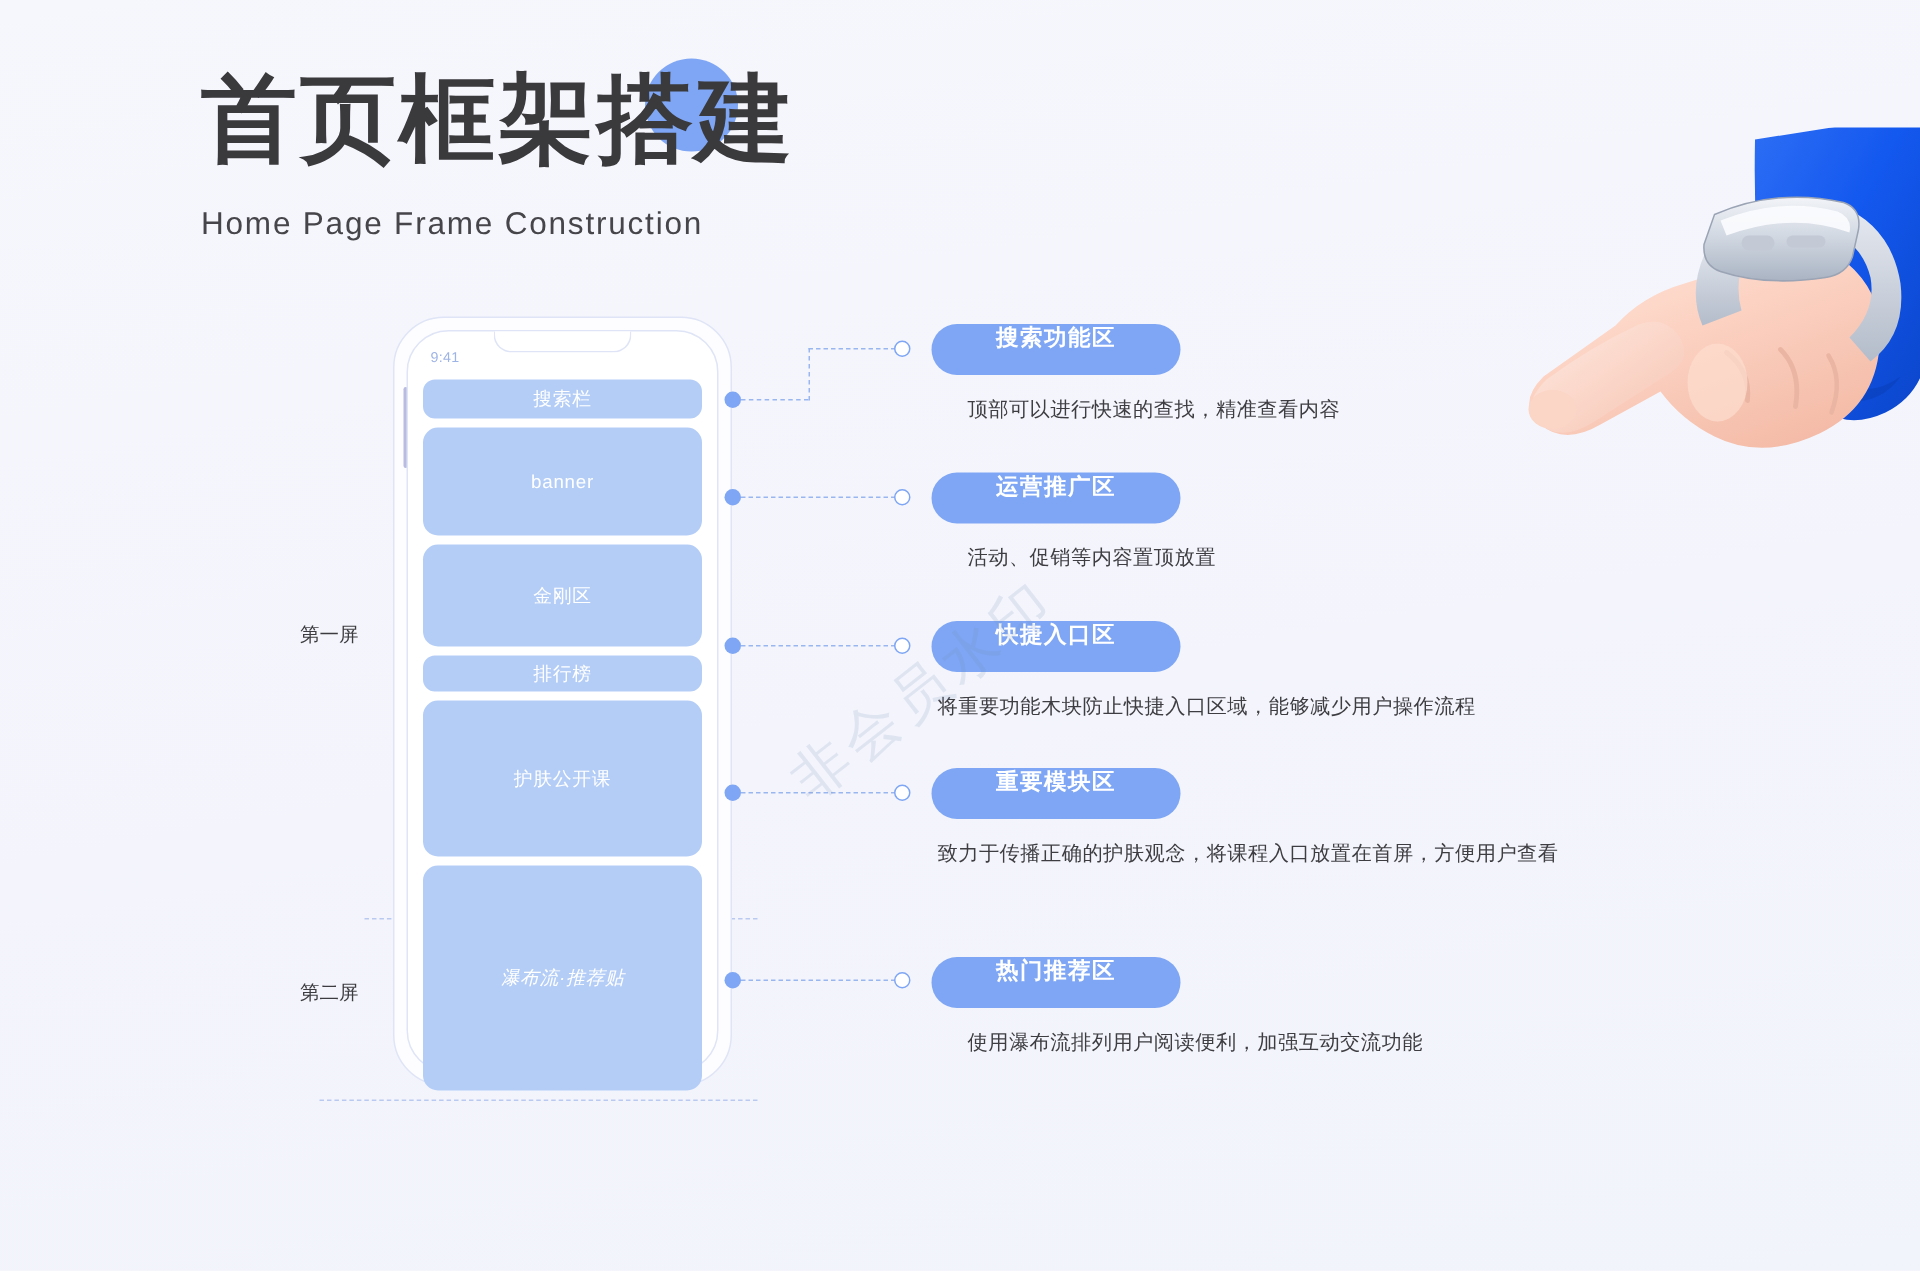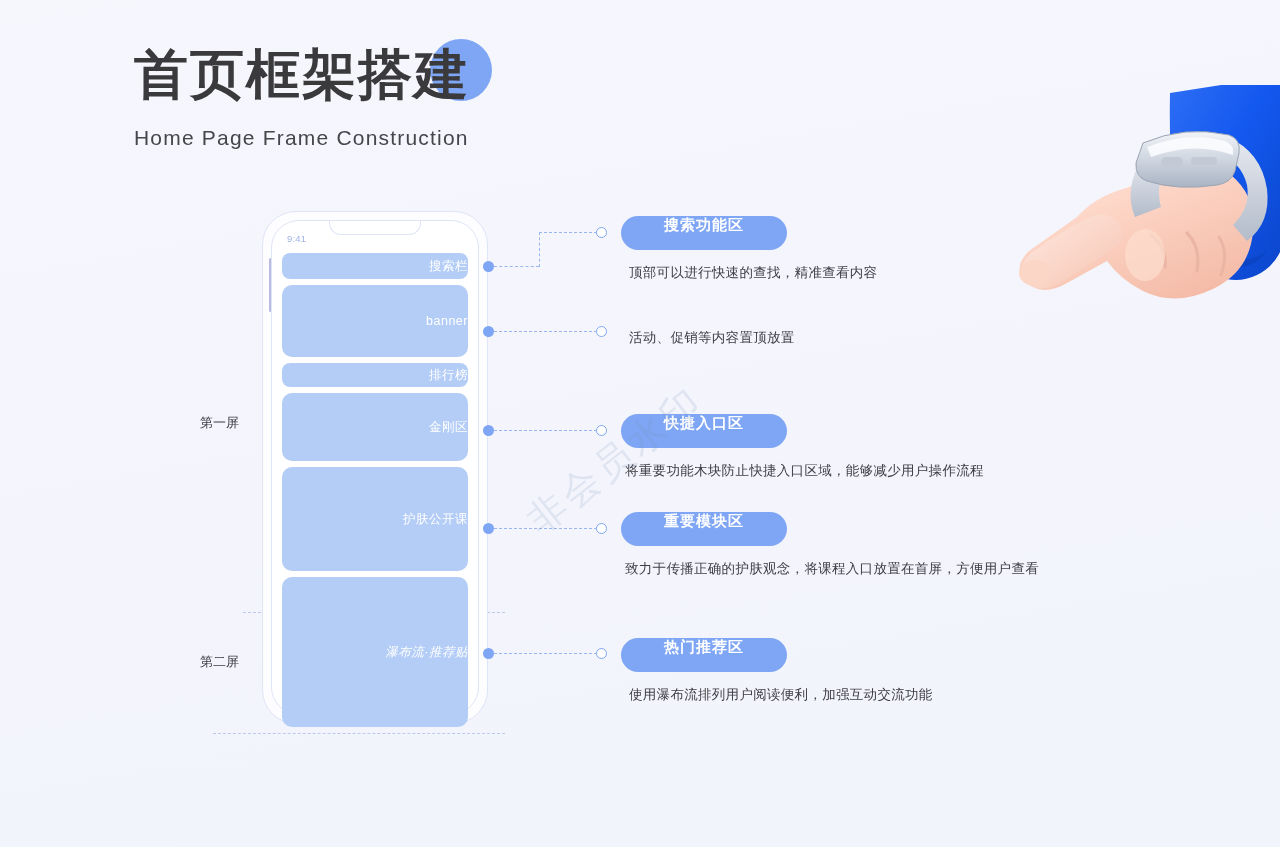--- a/index.html
+++ b/index.html
@@ -18,21 +18,21 @@
 
   
   #header { position: absolute; left: 134px; top: 44px; }
   #title-circle {
     position: absolute; left: 296px; top: -5px;
     width: 62px; height: 62px; border-radius: 50%;
     background: #7ea6f4;
   }
   #title-cn {
     position: relative;
-    font-size: 54px; font-weight: bold; color: #3a3a3c;
+    font-size: 64px; font-weight: bold; color: #3a3a3c;
     letter-spacing: 2px; line-height: 1.12;
     white-space: nowrap;
   }
   #title-en {
     position: relative;
     margin-top: 22px;
     font-size: 21px; color: #45454a; letter-spacing: 1.2px;
     white-space: nowrap;
   }
 
@@ -89,21 +89,21 @@
   }
 
   #phone-blocks {
     position: absolute; left: 282px; top: 253px;
     width: 186px;
     display: flex; flex-direction: column; gap: 6px;
   }
   .block {
     background: #b4cdf7;
     border-radius: 8px;
-    display: flex; align-items: center; justify-content: flex-end;
+    display: flex; align-items: center; justify-content: center;
     color: #ffffff; font-size: 12.5px; letter-spacing: .5px;
   }
   .block.tall { border-radius: 10px; }
 
   
   .conn-dot {
     position: absolute; width: 11px; height: 11px;
     border-radius: 50%; background: #7ea6f4;
   }
   .conn-ring {
@@ -128,21 +128,21 @@
     background: #7ea6f4;
     border-radius: 17px;
     color: #ffffff; font-size: 15px; font-weight: bold; letter-spacing: 1px;
     white-space: nowrap;
   }
   .annot-desc {
     margin-top: 14px;
     font-size: 13.5px; color: #3d3d42; letter-spacing: .3px;
     white-space: nowrap;
   }
-  .annot-desc.indent-a { margin-left: 8px; }
+  .annot-desc.indent-a { margin-left: 24px; }
   .annot-desc.indent-b { margin-left: 4px; }
 
   
   #watermark {
     position: absolute; left: 505px; top: 395px;
     width: 220px; height: 130px;
     display: flex; align-items: center; justify-content: center;
     transform: rotate(-38deg);
     font-size: 38px; letter-spacing: 4px;
     color: rgba(120,140,185,0.16);
@@ -241,25 +241,25 @@
     <div id="status-time">9:41</div>
   </div>
 
   <div id="phone-blocks">
     <div class="block" style="height: 26px;">
       <span>搜索栏</span>
     </div>
     <div class="block tall" style="height: 72px;">
       <span>banner</span>
     </div>
+    <div class="block tall" style="height: 68px;">
+      <span>金刚区</span>
+    </div>
     <div class="block" style="height: 24px;">
       <span>排行榜</span>
-    </div>
-    <div class="block tall" style="height: 68px;">
-      <span>金刚区</span>
     </div>
     <div class="block tall" style="height: 104px;">
       <span>护肤公开课</span>
     </div>
     <div class="block tall" style="height: 150px; font-style: italic;">
       <span>瀑布流·推荐贴</span>
     </div>
   </div>
 
   <div class="conn-dot" style="left:483px; top:261px;"></div>
@@ -285,20 +285,23 @@
   <div class="conn-ring" style="left:596px; top:648px;"></div>
 
   <div class="annot" style="left:621px; top:216px;">
     <div class="annot-pill">
       <span>搜索功能区</span>
     </div>
     <div class="annot-desc indent-a">顶部可以进行快速的查找，精准查看内容</div>
   </div>
 
   <div class="annot" style="left:621px; top:315px;">
+    <div class="annot-pill">
+      <span>运营推广区</span>
+    </div>
     <div class="annot-desc indent-a">活动、促销等内容置顶放置</div>
   </div>
 
   <div class="annot" style="left:621px; top:414px;">
     <div class="annot-pill">
       <span>快捷入口区</span>
     </div>
     <div class="annot-desc indent-b">将重要功能木块防止快捷入口区域，能够减少用户操作流程</div>
   </div>
 

